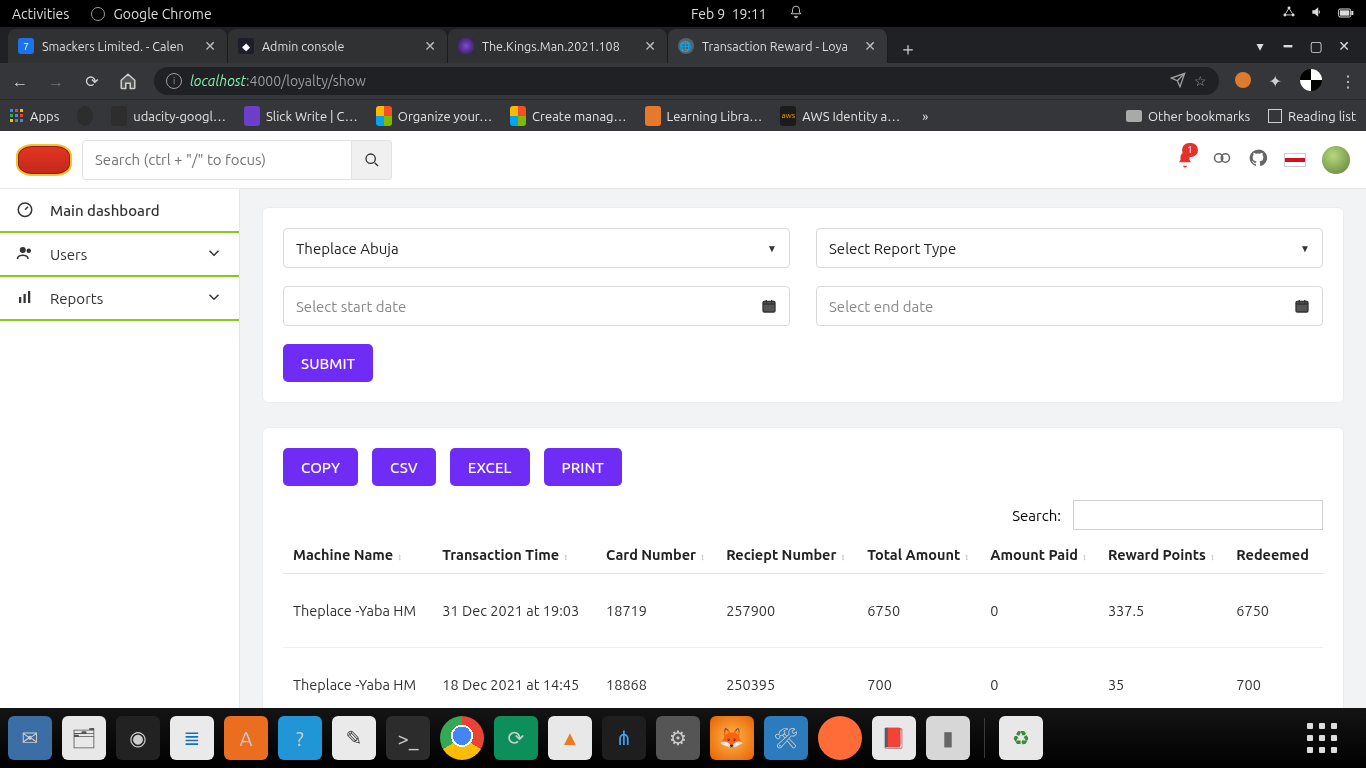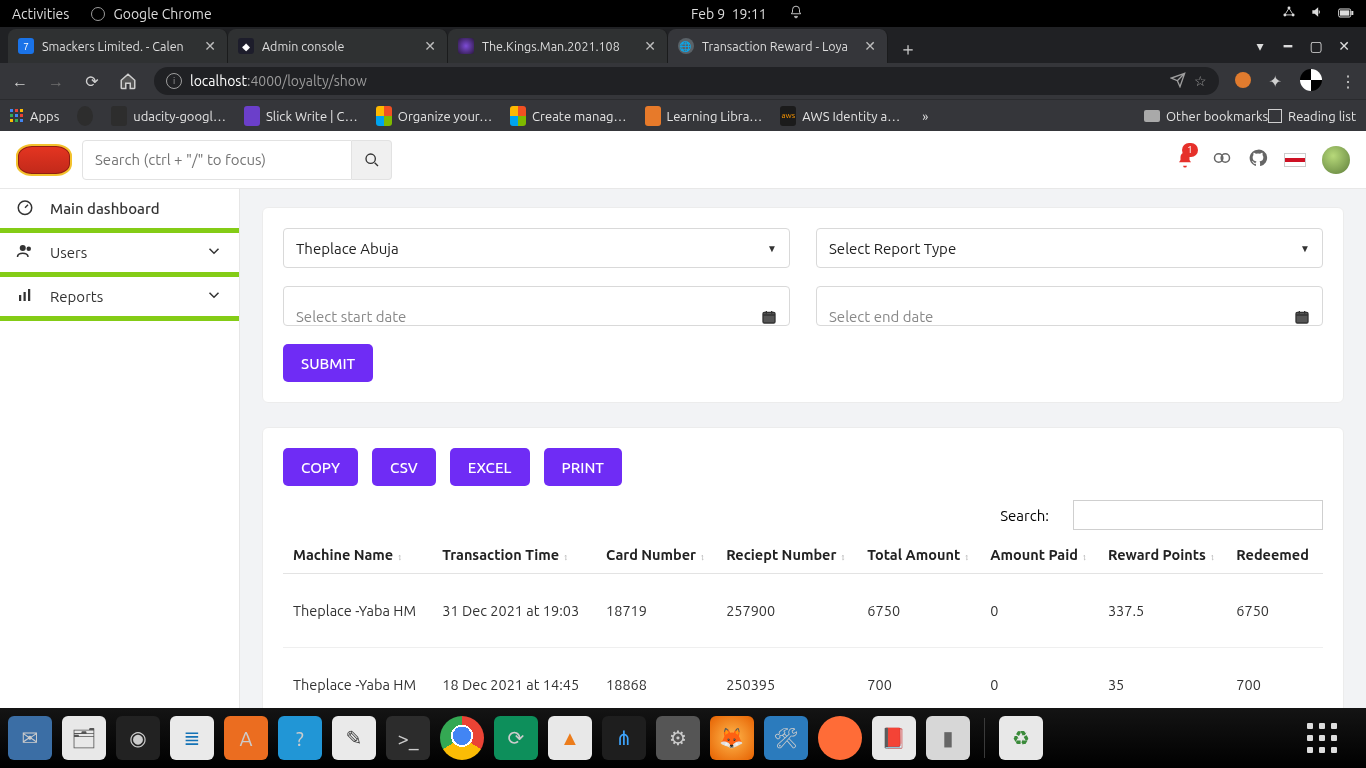--- a/index.html
+++ b/index.html
@@ -22,65 +22,65 @@
 .tabstrip .newtab { width:28px; height:28px; display:flex; align-items:center; justify-content:center; color:#cfcfcf; font-size:18px; margin-left:6px; }
 .tabstrip .wincontrols { margin-left:auto; display:flex; gap:12px; padding-right:14px; color:#dcdcdc; align-items:center; height:34px; }
 .tabstrip .wincontrols span { width:16px; height:16px; display:flex; align-items:center; justify-content:center; font-size:14px; }
 
 
 .addrbar { background:#35363a; height:36px; display:flex; align-items:center; padding:0 10px; gap:16px; color:#cfcfcf; }
 .addrbar .navbtn { width:20px; height:20px; display:flex; align-items:center; justify-content:center; font-size:16px; color:#cfcfcf;}
 .addrbar .navbtn.dim { color:#6f6f6f; }
 .omnibox { flex:1; background:#202124; border-radius:18px; height:28px; display:flex; align-items:center; padding:0 12px; gap:8px; color:#cfcfcf; font-size:14px;}
 .omnibox .lockcircle { width:16px; height:16px; border:1.5px solid #9e9e9e; border-radius:50%; display:flex; align-items:center; justify-content:center;}
-.omnibox .host { color:#ffffff; }
+.omnibox .host { color:#86efac;font-style:italic; }
 .omnibox .path { color:#9c9c9c; }
 .addrbar .righticons { display:flex; gap:18px; align-items:center; }
 
 
 .bkbar { background:#35363a; height:32px; display:flex; align-items:center; padding:0 10px; gap:18px; color:#e3e3e3; font-size:13px; border-top:1px solid #2a2b2e;}
 .bkitem { display:flex; align-items:center; gap:6px; white-space:nowrap; }
 .bkitem .bfavi { width:16px; height:20px; background:#555; border-radius:3px; }
 .bkbar .more { margin-left:4px; }
-.bkbar .rightbk { margin-left:auto; display:flex; }
+.bkbar .rightbk { margin-left:auto; display:flex; gap:18px; }
 
 
 .app { position:absolute; top:131px; left:0; right:0; bottom:60px; background:#f2f3f5; }
 
 .app-header { height:58px; background:#ffffff; display:flex; align-items:center; padding:0 16px; gap:10px; border-bottom:1px solid #e8e8e8;}
 .brand { width:56px; height:32px; background:linear-gradient(#e53521,#c1291a); border-radius:16px/12px; border:2px solid #f3c22d; box-shadow:inset 0 0 0 1px #8f1f12; }
 .searchbox { flex:0 0 300px; position:relative; display:flex; }
 .searchbox input { width:270px; height:40px; border:1px solid #e2e2e2; padding:0 12px; font-size:15px; background:#fff; border-radius:4px 0 0 4px; outline:none;}
 .searchbox .sbtn { width:40px; height:40px; background:#f0f0f0; border:1px solid #e2e2e2; border-left:none; border-radius:0 4px 4px 0; display:flex; align-items:center; justify-content:center;}
 .header-right { margin-left:auto; display:flex; align-items:center; gap:16px; }
 .bell { position:relative; width:22px; height:22px; display:flex; align-items:center; justify-content:center;}
 .bell .badge { position:absolute; top:-6px; left:8px; background:#e6302a; color:#fff; font-size:10px; border-radius:8px; padding:0 5px; line-height:14px;}
 .flag { width:22px; height:14px; background:linear-gradient(#fff 33%,#ce1124 33% 66%,#fff 66%); border:1px solid #ccc; position:relative;}
 .avatarimg { width:28px; height:28px; border-radius:50%; background:radial-gradient(circle at 40% 35%,#b7d97a,#5e7e3a);}
 
 
 .sidebar { position:absolute; top:58px; left:0; width:240px; background:#ffffff; height:calc(100% - 58px); border-right:1px solid #e6e6e6;}
-.sbitem { height:44px; display:flex; align-items:center; padding:0 16px; font-size:15px; color:#333; gap:16px; border-bottom:5px solid #84cc16; cursor:pointer;}
+.sbitem { height:44px; display:flex; align-items:center; padding:0 16px; font-size:15px; color:#333; gap:16px; border-bottom:2px solid #84cc16; cursor:pointer;}
 .sbitem .chev { margin-left:auto; }
 .sbitem.active { background:#fff; font-weight:500;}
 .sbitem svg { width:18px; height:18px; }
 
 
 .main { position:absolute; top:58px; left:240px; right:0; height:calc(100% - 58px); padding:18px 22px; overflow:auto; }
 .card { background:#fff; border:1px solid #ececec; border-radius:6px; padding:20px; margin-bottom:24px; }
 .formrow { display:flex; gap:26px; margin-bottom:18px; }
 .formrow .fld { flex:1;border-radius:12px; }
 .select { width:100%; height:40px; border:1px solid #d9d9d9; border-radius:4px; background:#fff; font-size:15px; padding:0 12px; display:flex; align-items:center; position:relative; color:#222;}
 .select .car { position:absolute; right:12px; font-size:10px; color:#333;}
-.dateinput { width:100%; height:40px; border:1px solid #d9d9d9; border-radius:4px; display:flex; align-items:flex-end; padding:0 12px; font-size:15px; color:#888; position:relative; background:#fff;}
+.dateinput { width:100%; height:40px; border:1px solid #d9d9d9; border-radius:4px; display:flex; align-items:center; padding:0 12px; font-size:15px; color:#888; position:relative; background:#fff;}
 .dateinput .cal { position:absolute; right:12px; width:16px; height:16px; }
 .btn { background:#6f2cf5; color:#fff; border:none; border-radius:5px; height:38px; padding:0 18px; font-size:15px; cursor:pointer; font-weight:500;}
 .section-title { font-size:17px; font-weight:600; color:#222; margin-bottom:18px; }
 .exportbtns { display:flex; gap:14px; margin-bottom:14px; }
-.searchrow { display:flex; justify-content:flex-end; align-items:center; gap:24px; font-size:15px; margin-bottom:6px;}
+.searchrow { display:flex; justify-content:flex-end; align-items:center; gap:12px; font-size:15px; margin-bottom:6px;}
 .searchrow input { width:250px; height:30px; border:1px solid #cfcfcf; padding:0 6px;}
 
 .table { width:100%; border-collapse:collapse; font-size:14.5px; }
 .table th { text-align:left; padding:10px 10px; font-weight:700; color:#222; border-bottom:1px solid #e3e3e3; white-space:nowrap;}
 .table th .sortglyph { font-size:9px; color:#bdbdbd; margin-left:4px; letter-spacing:-4px;}
 .table td { padding:28px 10px; border-bottom:1px solid #efefef; color:#333; white-space:nowrap;}
 .homebtn svg, .navbtn svg, .sbtn svg, .cal svg, .bell svg { fill:#555; }
 
 
 .dock { position:absolute; left:0; right:0; bottom:0; height:60px; background:linear-gradient(#141414,#000); display:flex; align-items:center; padding:0 8px; gap:10px;}

